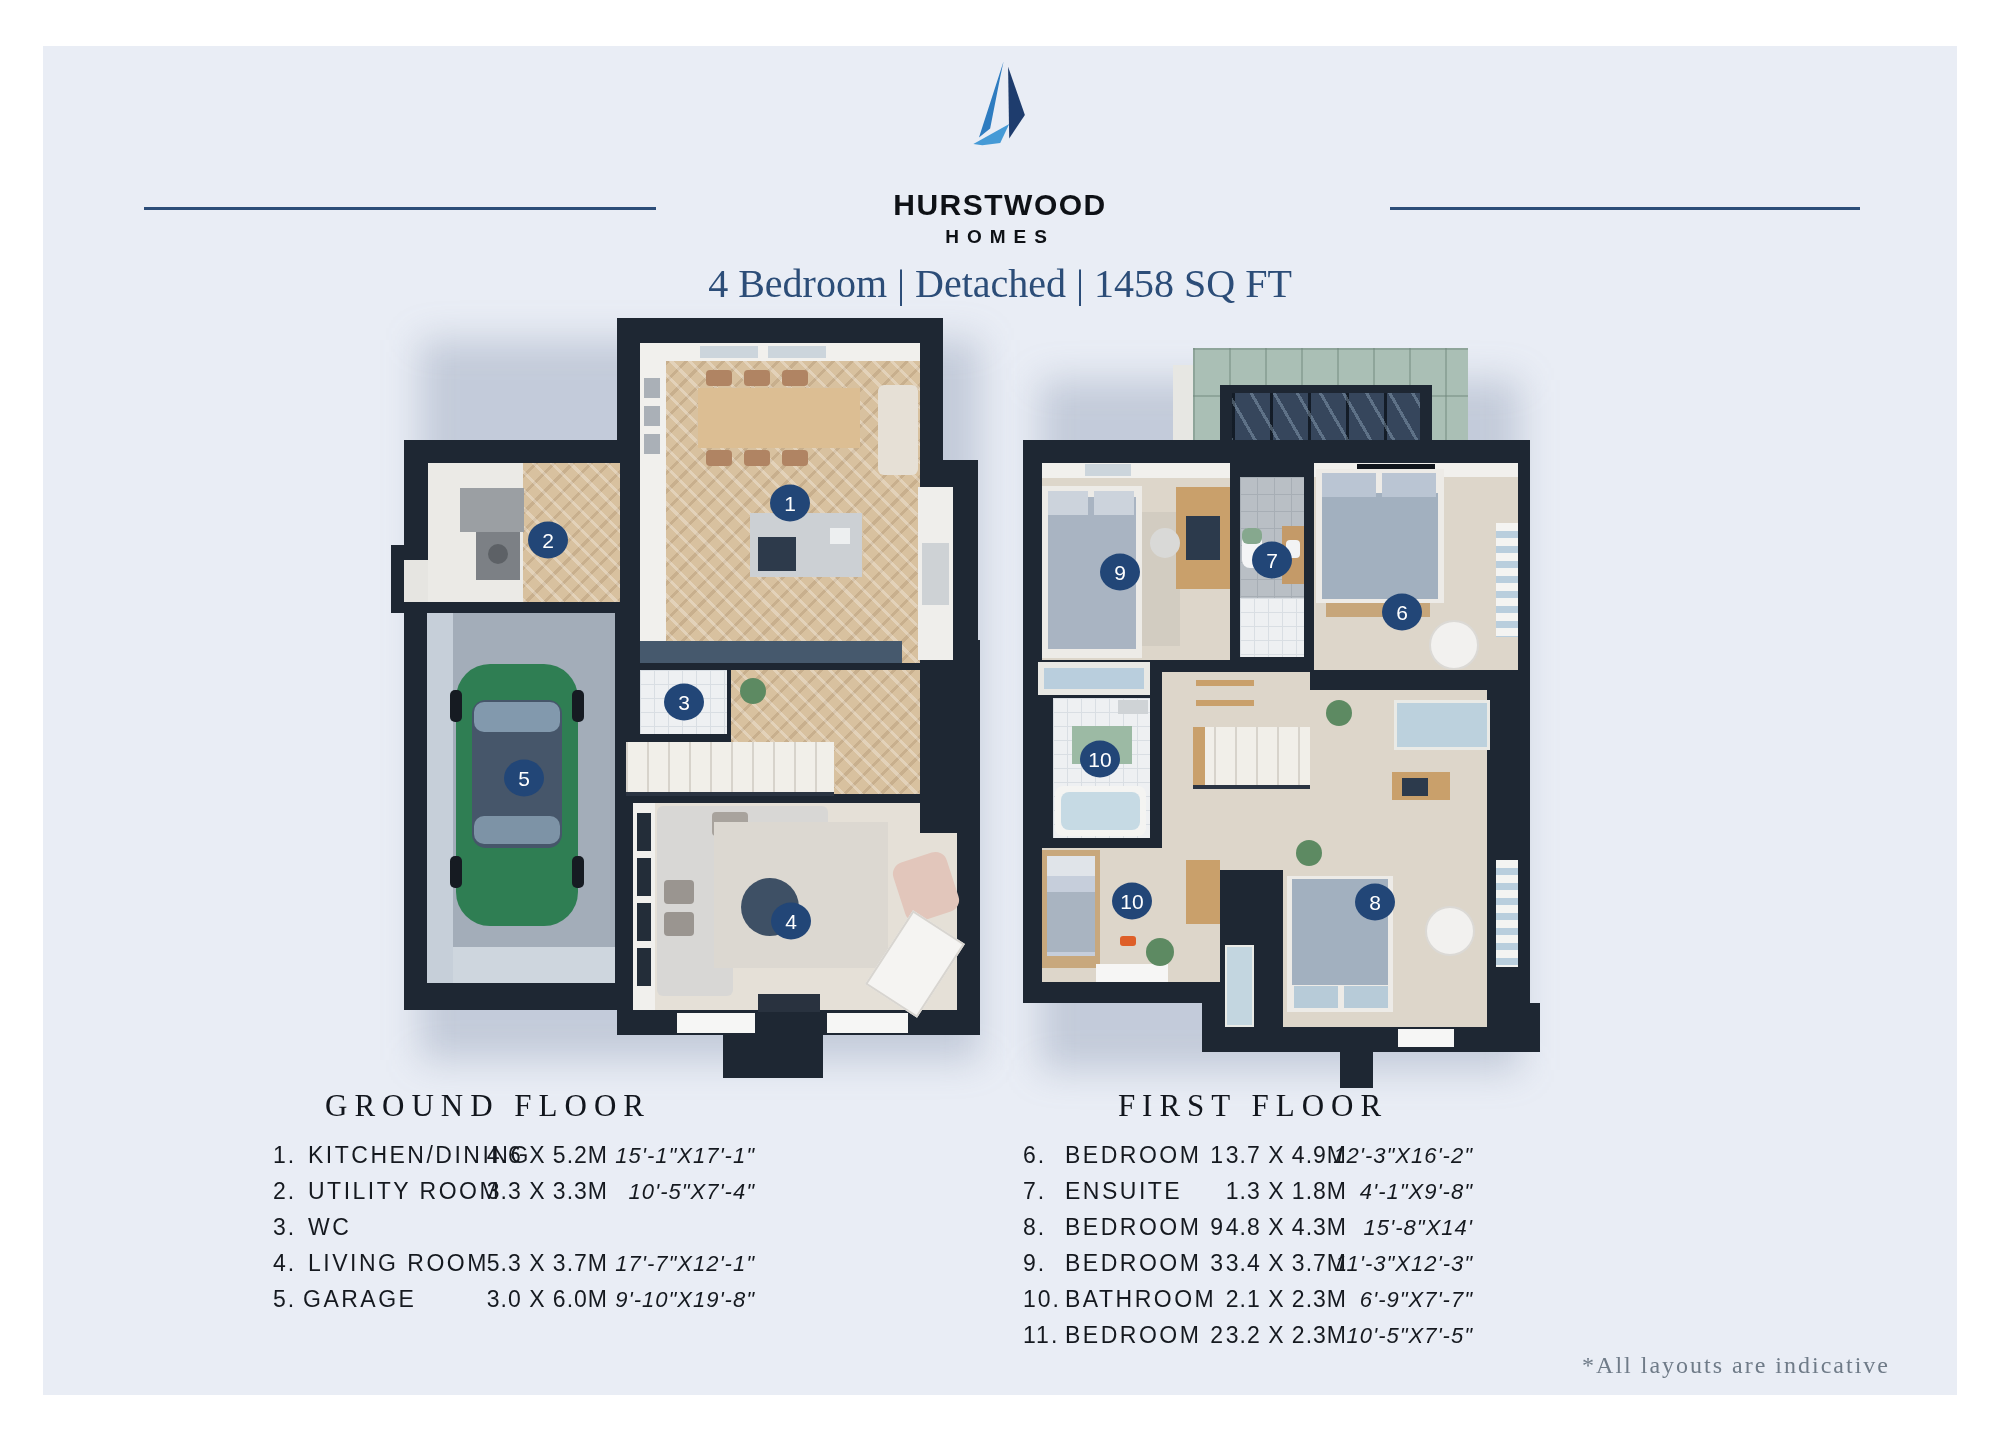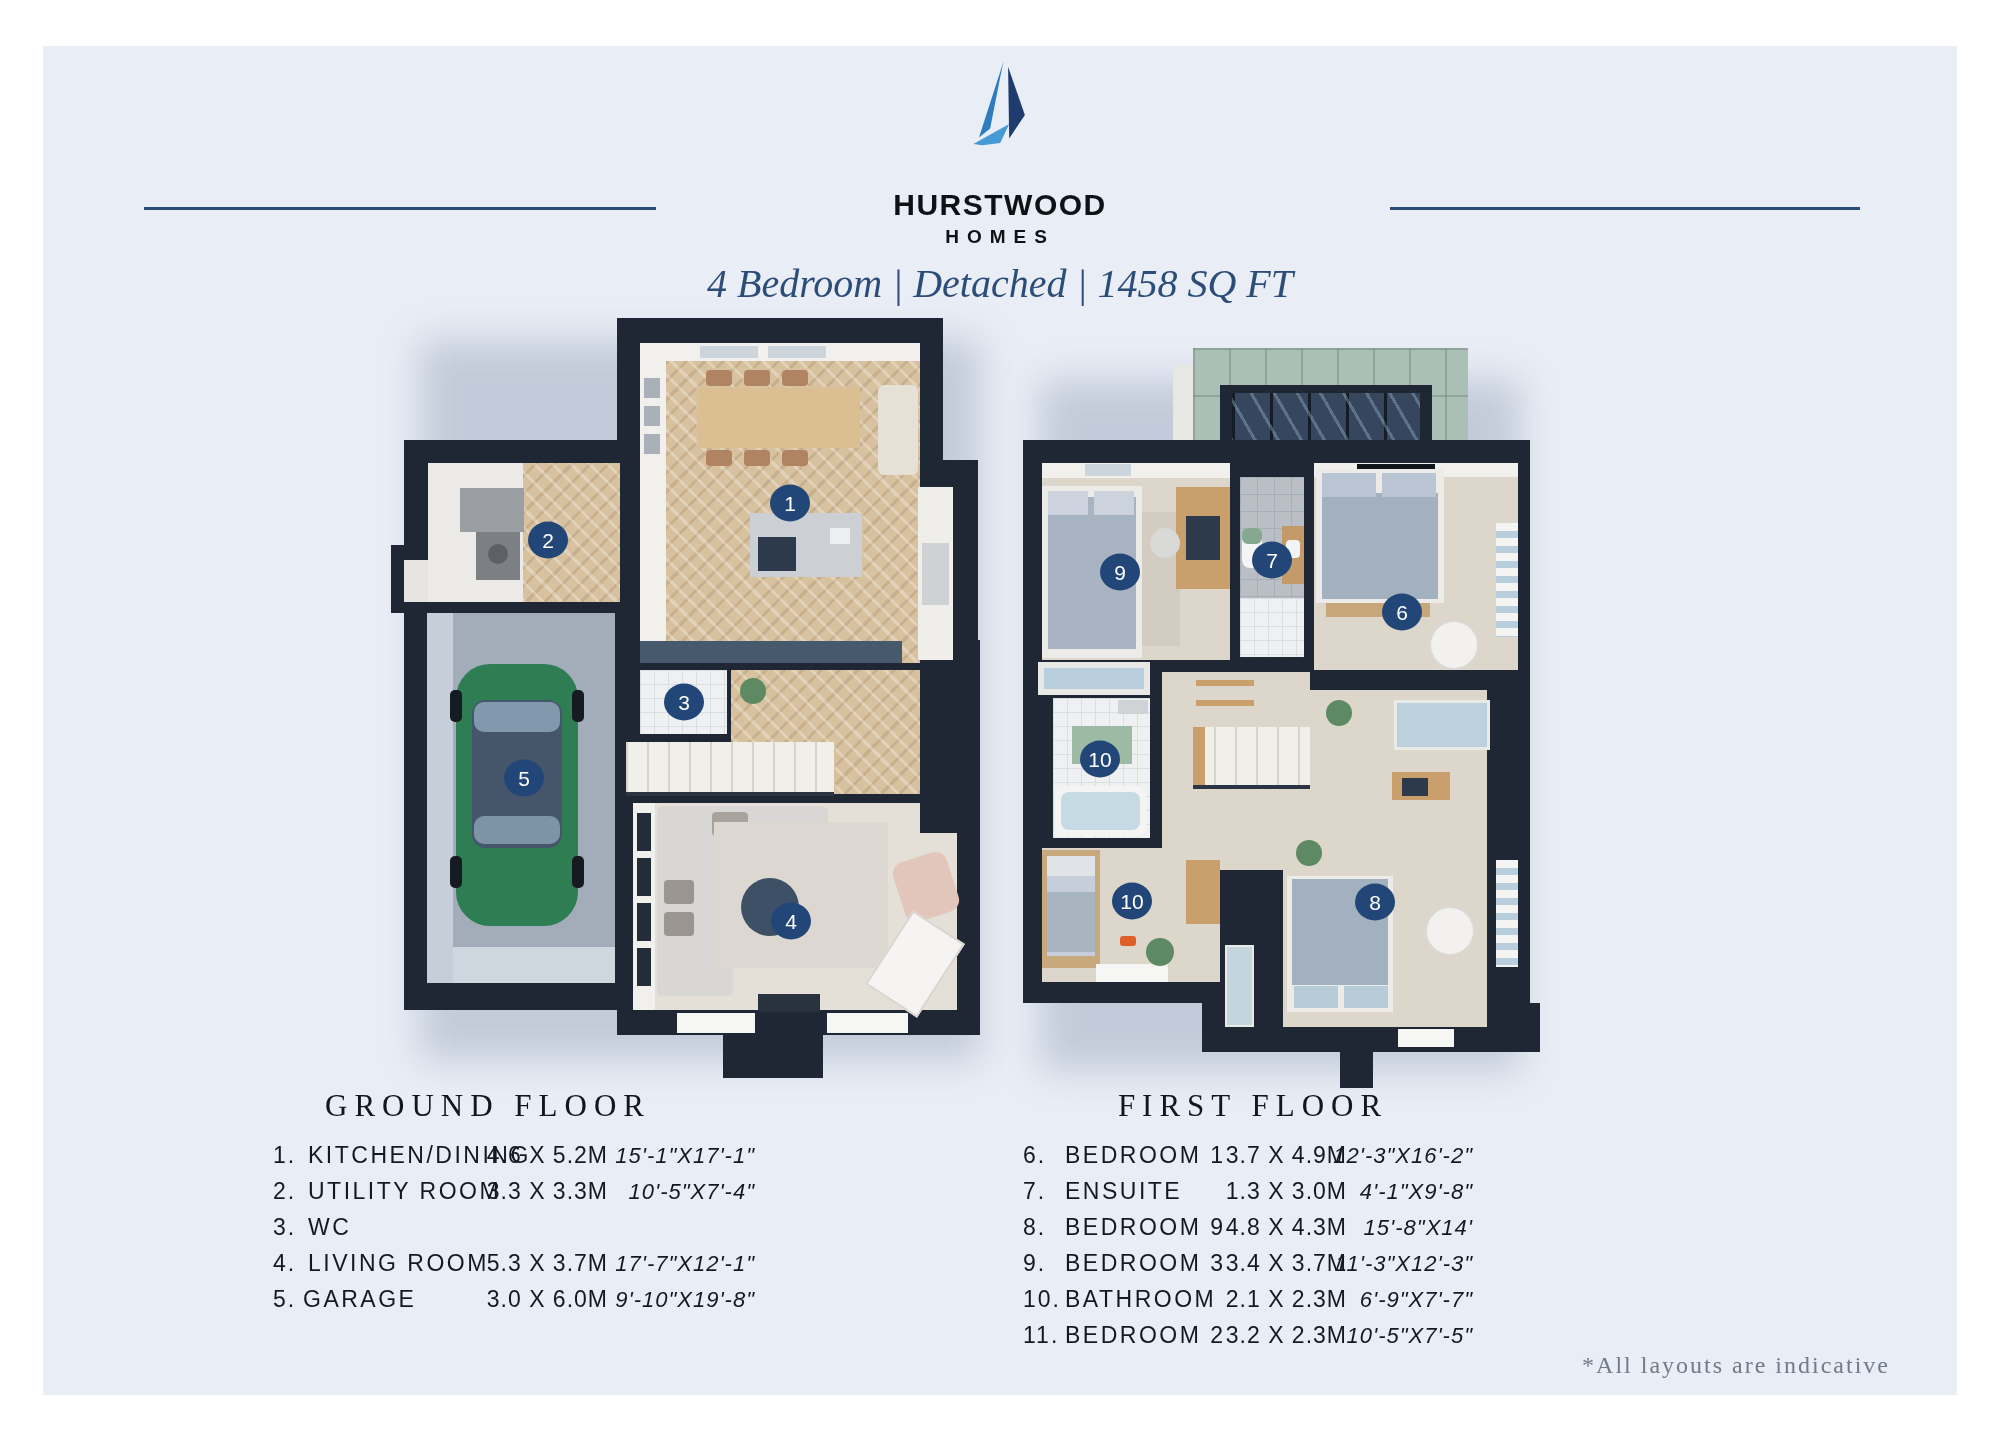--- a/index.html
+++ b/index.html
@@ -33,21 +33,21 @@
   .marker{position:absolute;width:40px;height:37px;border-radius:50%;background:#224677;color:#ffffff;
           display:flex;align-items:center;justify-content:center;
           font:21px "Liberation Sans",sans-serif;transform:translate(-50%,-50%);z-index:30;}
   .brandname{position:absolute;left:0;width:2000px;text-align:center;color:#0e1116;
              font-family:"Liberation Sans",sans-serif;font-weight:bold;}
   .titlewrap{position:absolute;left:660px;top:140px;color:#2c4d78;font-family:"Liberation Serif",serif;white-space:nowrap;}
   .t-the{font-size:76px;line-height:1;}
   .t-name{font-size:106px;line-height:1;}
   .rule{position:absolute;top:207px;height:3px;background:#2c4d78;}
   .subtitle{position:absolute;left:0;top:260px;width:2000px;text-align:center;color:#2c4d78;
-            font-family:"Liberation Serif",serif;font-size:40px;font-style:italic;}
+            font-family:"Liberation Serif",serif;font-size:40px;}
   .lheading{position:absolute;text-align:center;color:#12161d;font-family:"Liberation Serif",serif;
             font-size:31px;letter-spacing:7px;}
   .legend{position:absolute;color:#15191f;}
   .lrow{position:relative;height:36px;}
   .lr-num{position:absolute;left:0;top:0;font-size:23px;letter-spacing:2px;}
   .lr-name{position:absolute;top:0;font-size:23px;letter-spacing:2.5px;}
   .lr-metric{position:absolute;top:0;font-size:23px;letter-spacing:1px;}
   .lr-imp{position:absolute;right:0;top:1px;font-size:22px;font-style:italic;letter-spacing:1px;}
   .footnote{position:absolute;right:110px;top:1352px;color:#6f7b88;
             font-family:"Liberation Serif",serif;font-size:24px;letter-spacing:2px;}
@@ -286,21 +286,21 @@
   <div class="legend" style="left:1023px;top:1142px;width:450px">
     <div class="lrow">
       <span class="lr-num">6.</span>
       <span class="lr-name" style="left:42px">BEDROOM 1</span>
       <span class="lr-metric" style="right:126px">3.7 X 4.9M</span>
       <span class="lr-imp">12'-3"X16'-2"</span>
     </div>
     <div class="lrow">
       <span class="lr-num">7.</span>
       <span class="lr-name" style="left:42px">ENSUITE</span>
-      <span class="lr-metric" style="right:126px">1.3 X 3.0M</span>
+      <span class="lr-metric" style="right:126px">1.3 X 1.8M</span>
       <span class="lr-imp">4'-1"X9'-8"</span>
     </div>
     <div class="lrow">
       <span class="lr-num">8.</span>
       <span class="lr-name" style="left:42px">BEDROOM 9</span>
       <span class="lr-metric" style="right:126px">4.8 X 4.3M</span>
       <span class="lr-imp">15'-8"X14'</span>
     </div>
     <div class="lrow">
       <span class="lr-num">9.</span>

